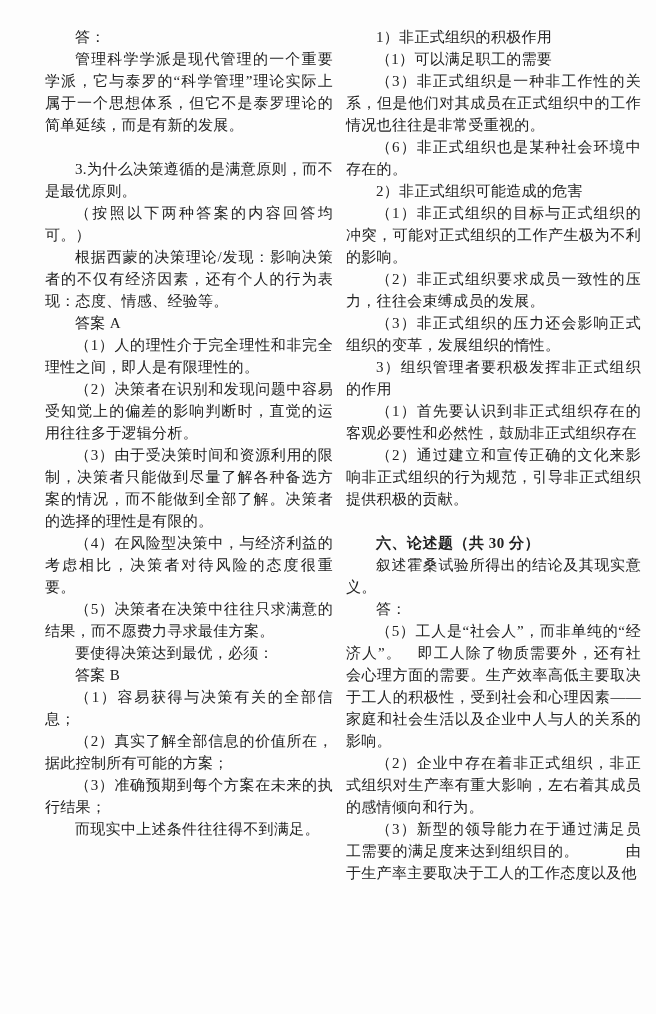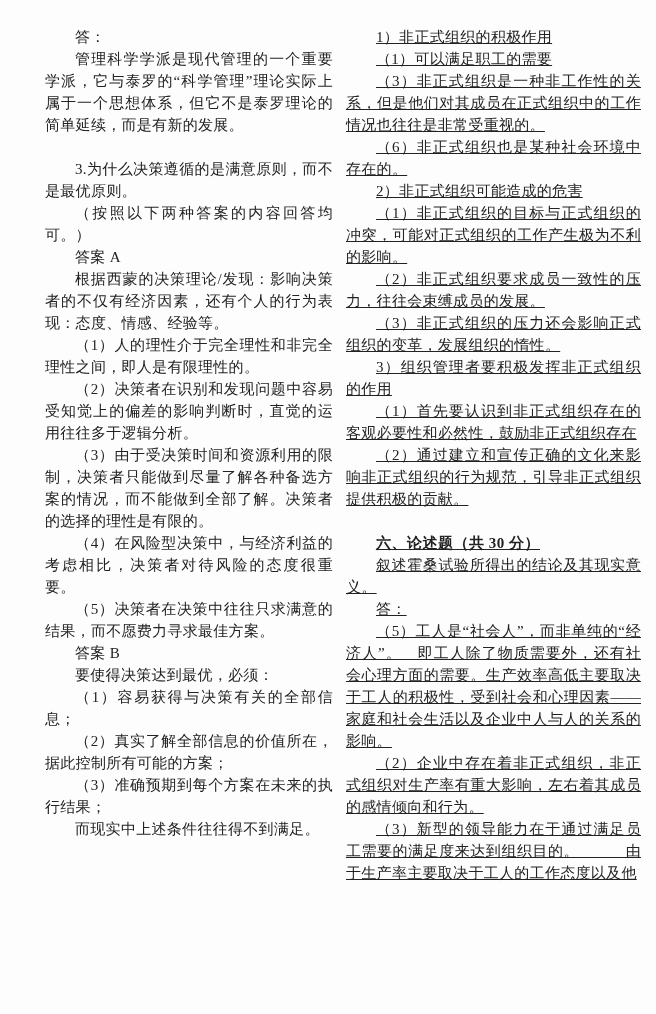--- a/index.html
+++ b/index.html
@@ -20,21 +20,21 @@
     padding: 26px 15px 0 45px;
     display: flex;
     gap: 13px;
     background: #fdfdfd;
     color: #222222;
   }
   .column {
     box-sizing: border-box;
   }
   .column-left  { width: 288px; }
-  .column-right { width: 295px; text-decoration: underline; }
+  .column-right { width: 295px; }
   p.para {
     margin: 0;
     font-size: 15px;
     line-height: 22px;
     text-align: justify;
     text-justify: inter-ideograph;
     text-indent: 2em;
     letter-spacing: 0.3px;
   }
   p.spacer {
@@ -49,29 +49,29 @@
 </head>
 <body>
 
 <div class="page">
   <div class="column column-left">
       <p class="para">答：</p>
       <p class="para">管理科学学派是现代管理的一个重要学派，它与泰罗的“科学管理”理论实际上属于一个思想体系，但它不是泰罗理论的简单延续，而是有新的发展。</p>
       <p class="spacer"></p>
       <p class="para">3.为什么决策遵循的是满意原则，而不是最优原则。</p>
       <p class="para">（按照以下两种答案的内容回答均可。）</p>
+      <p class="para">根据西蒙的决策理论/发现：影响决策者的不仅有经济因素，还有个人的行为表现：态度、情感、经验等。</p>
       <p class="para">答案 A</p>
-      <p class="para">根据西蒙的决策理论/发现：影响决策者的不仅有经济因素，还有个人的行为表现：态度、情感、经验等。</p>
       <p class="para">（1）人的理性介于完全理性和非完全理性之间，即人是有限理性的。</p>
       <p class="para">（2）决策者在识别和发现问题中容易受知觉上的偏差的影响判断时，直觉的运用往往多于逻辑分析。</p>
       <p class="para">（3）由于受决策时间和资源利用的限制，决策者只能做到尽量了解各种备选方案的情况，而不能做到全部了解。决策者的选择的理性是有限的。</p>
       <p class="para">（4）在风险型决策中，与经济利益的考虑相比，决策者对待风险的态度很重要。</p>
       <p class="para">（5）决策者在决策中往往只求满意的结果，而不愿费力寻求最佳方案。</p>
+      <p class="para">要使得决策达到最优，必须：</p>
       <p class="para">答案 B</p>
-      <p class="para">要使得决策达到最优，必须：</p>
       <p class="para">（1）容易获得与决策有关的全部信息；</p>
       <p class="para">（2）真实了解全部信息的价值所在，据此控制所有可能的方案；</p>
       <p class="para">（3）准确预期到每个方案在未来的执行结果；</p>
       <p class="para">而现实中上述条件往往得不到满足。</p>
     </div>
   <div class="column column-right">
       <p class="para">1）非正式组织的积极作用</p>
       <p class="para">（1）可以满足职工的需要</p>
       <p class="para">（3）非正式组织是一种非工作性的关系，但是他们对其成员在正式组织中的工作情况也往往是非常受重视的。</p>
       <p class="para">（6）非正式组织也是某种社会环境中存在的。</p>

